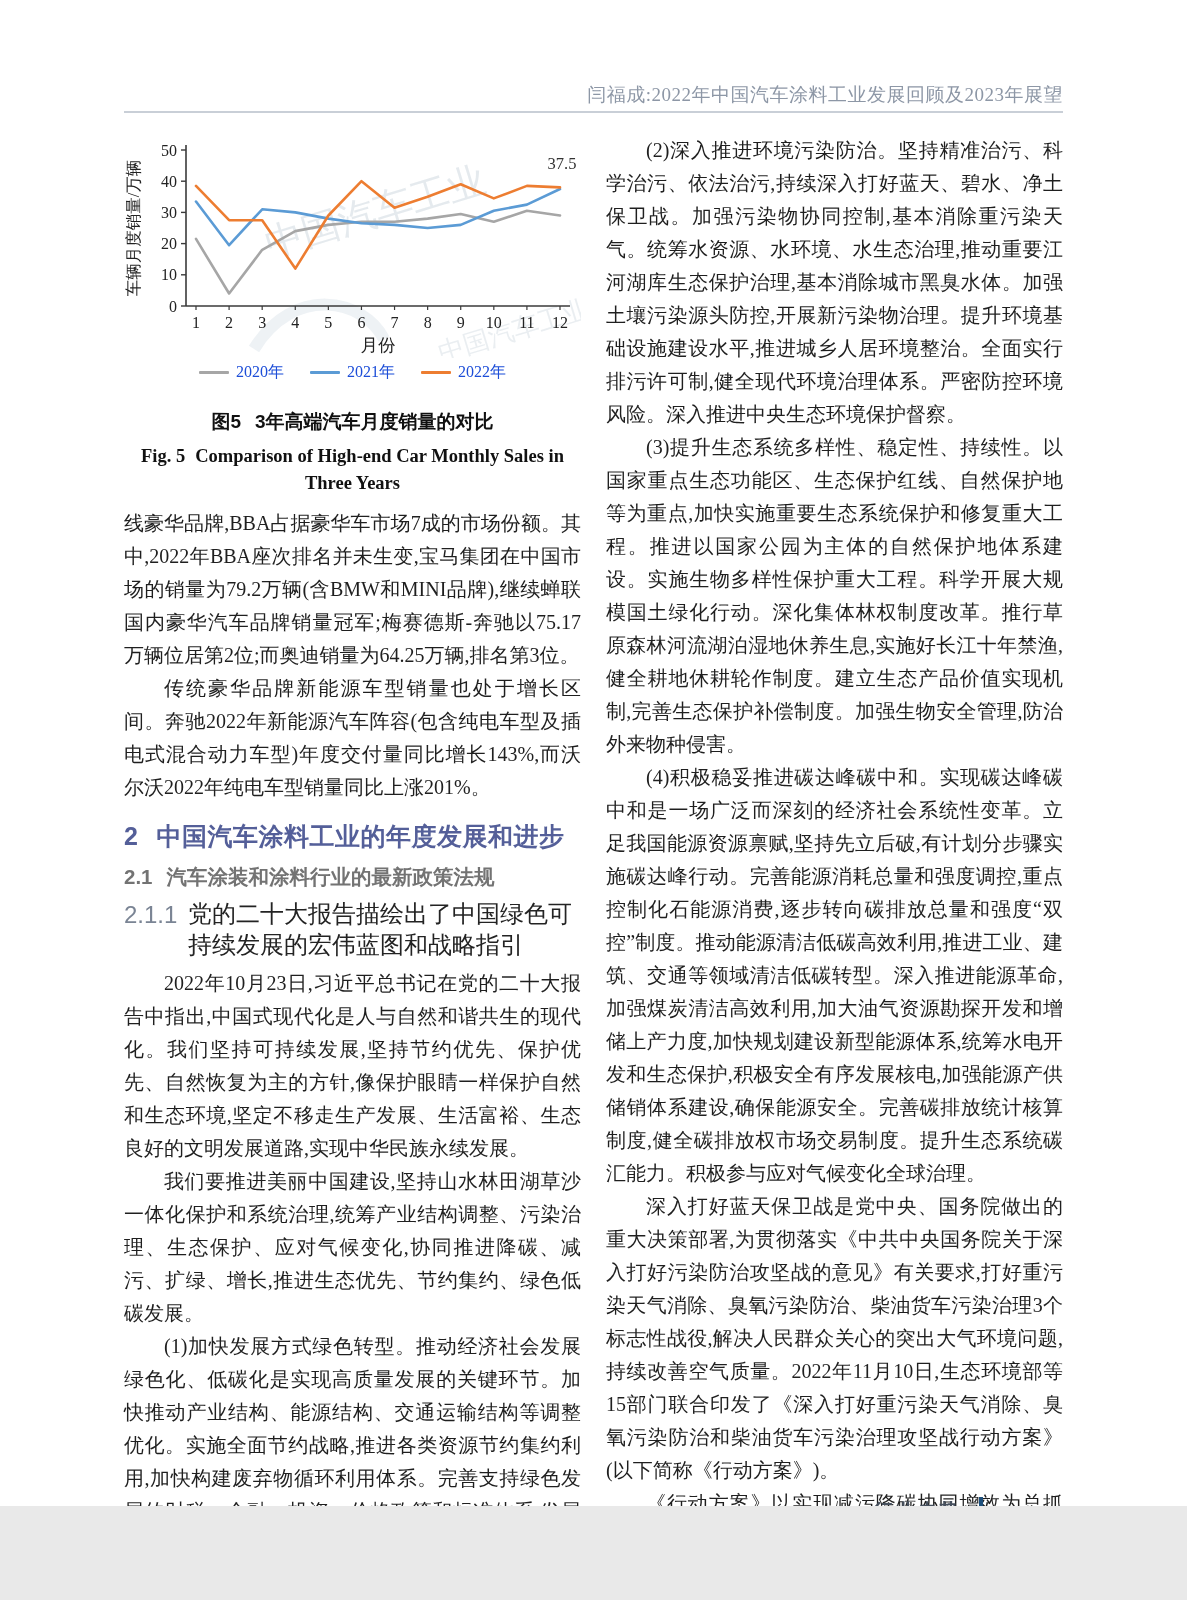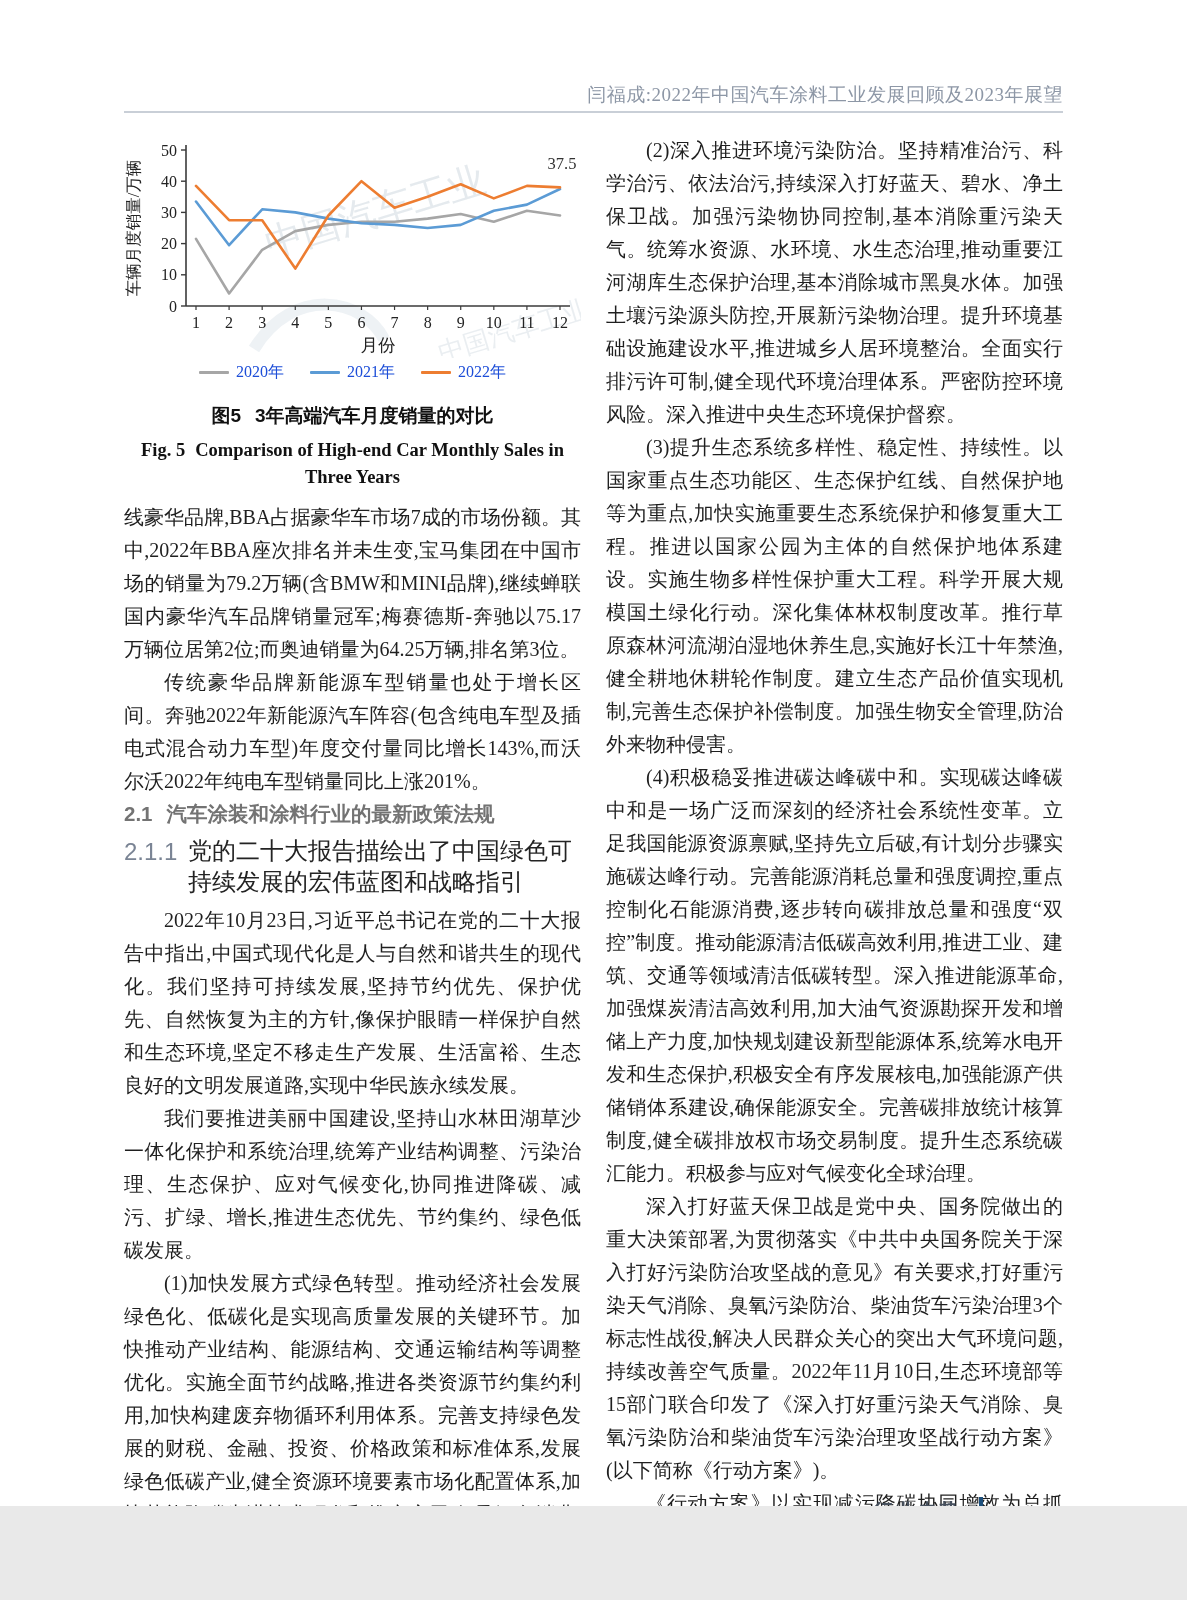--- a/index.html
+++ b/index.html
@@ -12,21 +12,21 @@
   .col{position:absolute;top:134px;width:457px;}
   .col-left{left:124px;}
   .col-right{left:606px;}
   
   .figure{margin:0 0 10px 0;}
   .chart svg text{font-family:"Liberation Serif","DejaVu Serif",serif;}
   .legend{display:flex;justify-content:center;align-items:center;gap:26px;margin:0 0 6px 0;font-size:16px;color:#1d4ed8;}
   .legend-item{display:inline-flex;align-items:center;gap:7px;}
   .legend-swatch{display:inline-block;width:30px;height:3px;border-radius:1px;}
   .cap-zh{text-align:center;font-family:"Liberation Sans","DejaVu Sans",sans-serif;font-weight:bold;
-          font-size:19px;color:#111;margin-top:20px;}
+          font-size:19px;color:#111;margin-top:26px;}
   .cap-zh .cap-label{margin-right:14px;}
   .cap-en{text-align:center;font-weight:bold;font-size:18.5px;color:#111;max-width:432px;margin:8px auto 0 auto;line-height:27px;}
   .cap-en .cap-label{margin-right:10px;}
   
   .body{font-size:20px;line-height:33px;text-align:justify;margin:0;text-indent:2em;}
   .no-indent{text-indent:0;}
   .body + .body{margin-top:0;}
   
   .h2{font-family:"Liberation Sans","DejaVu Sans",sans-serif;font-size:25px;font-weight:bold;color:#545f99;
       margin:16px 0 10px 0;letter-spacing:0.5px;}
@@ -126,20 +126,23 @@
         </div>
         <div class="cap-en">
           <span class="cap-label">Fig. 5</span><span>Comparison of High-end Car Monthly Sales in Three Years</span>
         </div>
       </figcaption>
     </figure>
 
     <p class="body no-indent">线豪华品牌,BBA占据豪华车市场7成的市场份额。其中,2022年BBA座次排名并未生变,宝马集团在中国市场的销量为79.2万辆(含BMW和MINI品牌),继续蝉联国内豪华汽车品牌销量冠军;梅赛德斯-奔驰以75.17万辆位居第2位;而奥迪销量为64.25万辆,排名第3位。</p>
     <p class="body">传统豪华品牌新能源车型销量也处于增长区间。奔驰2022年新能源汽车阵容(包含纯电车型及插电式混合动力车型)年度交付量同比增长143%,而沃尔沃2022年纯电车型销量同比上涨201%。</p>
 
+    <h2 class="h2">
+      <span class="hnum">2</span><span>中国汽车涂料工业的年度发展和进步</span>
+    </h2>
     <h3 class="h21">
       <span class="hnum">2.1</span><span>汽车涂装和涂料行业的最新政策法规</span>
     </h3>
     <div class="h3">
       <span class="hnum">2.1.1</span><span>党的二十大报告描绘出了中国绿色可持续发展的宏伟蓝图和战略指引</span>
     </div>
 
     <p class="body">2022年10月23日,习近平总书记在党的二十大报告中指出,中国式现代化是人与自然和谐共生的现代化。我们坚持可持续发展,坚持节约优先、保护优先、自然恢复为主的方针,像保护眼睛一样保护自然和生态环境,坚定不移走生产发展、生活富裕、生态良好的文明发展道路,实现中华民族永续发展。</p>
     <p class="body">我们要推进美丽中国建设,坚持山水林田湖草沙一体化保护和系统治理,统筹产业结构调整、污染治理、生态保护、应对气候变化,协同推进降碳、减污、扩绿、增长,推进生态优先、节约集约、绿色低碳发展。</p>
     <p class="body">(1)加快发展方式绿色转型。推动经济社会发展绿色化、低碳化是实现高质量发展的关键环节。加快推动产业结构、能源结构、交通运输结构等调整优化。实施全面节约战略,推进各类资源节约集约利用,加快构建废弃物循环利用体系。完善支持绿色发展的财税、金融、投资、价格政策和标准体系,发展绿色低碳产业,健全资源环境要素市场化配置体系,加快节能降碳先进技术研发和推广应用,倡导绿色消费,推动形成绿色低碳的生产方式和生活方式。</p>

